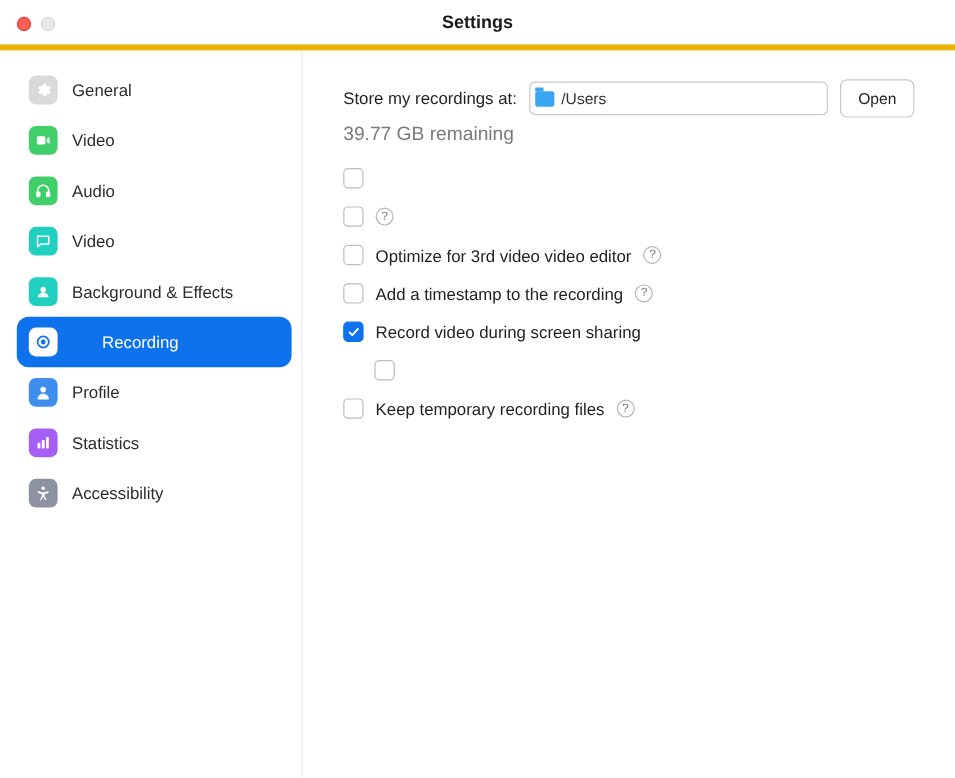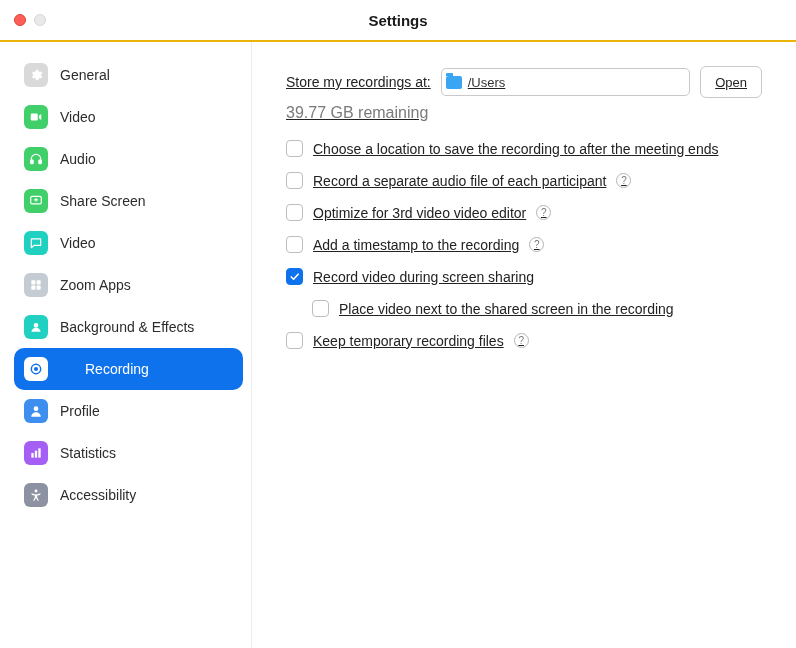--- a/index.html
+++ b/index.html
@@ -10,21 +10,21 @@
     font-family: -apple-system, BlinkMacSystemFont, "Segoe UI", Helvetica, Arial, sans-serif;
     font-size: 13px;
     color: #222;
     background: #fff;
     overflow: hidden;
   }
   .titlebar {
     height: 42px;
     display: flex;
     align-items: center;
-    border-bottom: 2px solid #eab308;
+    border-bottom: 5px solid #eab308;
     position: relative;
   }
   .traffic-lights {
     position: absolute;
     left: 14px;
     top: 14px;
     display: flex;
     gap: 8px;
   }
   .tl { width: 12px; height: 12px; border-radius: 50%; }
@@ -64,21 +64,20 @@
   .side-icon {
     width: 24px; height: 24px;
     border-radius: 6px;
     display: flex; align-items: center; justify-content: center;
     flex-shrink: 0;
   }
   .side-icon svg { width: 14px; height: 14px; display: block; }
   .content {
     flex: 1;
     padding: 24px 34px;
-    text-decoration: underline;
   }
   .store-row {
     display: flex;
     align-items: center;
     gap: 10px;
   }
   .store-label { font-size: 14px; color: #222; }
   .path-box {
     flex: 1;
     height: 28px;
@@ -193,46 +192,26 @@
         <div class="side-icon" style="background: rgb(65, 207, 106);">
           <svg viewBox="0 0 24 24" fill="none" stroke="#ffffff" stroke-width="2.2">
             <path d="M4 14v-2a8 8 0 0116 0v2"></path>
             <rect x="3" y="14" width="4" height="6" rx="1" fill="#ffffff"></rect>
             <rect x="17" y="14" width="4" height="6" rx="1" fill="#ffffff"></rect>
           </svg>
         </div>
         <span>Audio</span>
       </div>
       <div class="side-item">
-        <div class="side-icon" style="background: rgb(65, 207, 106);">
-          <svg viewBox="0 0 24 24" fill="none" stroke="#ffffff" stroke-width="2">
-            <rect x="3" y="4" width="18" height="13" rx="2"></rect>
-            <path d="M12 13V8m0 0l-3 3m3-3l3 3"></path>
-          </svg>
-        </div>
-        <span>Share Screen</span>
-      </div>
-      <div class="side-item">
         <div class="side-icon" style="background: rgb(32, 208, 192);">
           <svg viewBox="0 0 24 24" fill="none" stroke="#ffffff" stroke-width="2.2">
             <path d="M4 5h16v11H9l-5 4V5z" stroke-linejoin="round"></path>
           </svg>
         </div>
         <span>Video</span>
-      </div>
-      <div class="side-item">
-        <div class="side-icon" style="background: rgb(197, 203, 210);">
-          <svg viewBox="0 0 24 24" fill="#ffffff">
-            <rect x="4" y="4" width="7" height="7" rx="1"></rect>
-            <rect x="13" y="4" width="7" height="7" rx="1"></rect>
-            <rect x="4" y="13" width="7" height="7" rx="1"></rect>
-            <rect x="13" y="13" width="7" height="7" rx="1"></rect>
-          </svg>
-        </div>
-        <span>Zoom Apps</span>
       </div>
       <div class="side-item">
         <div class="side-icon" style="background: rgb(32, 208, 192);">
           <svg viewBox="0 0 24 24" fill="none" stroke="#ffffff" stroke-width="2">
             <circle cx="12" cy="9" r="3" fill="#ffffff"></circle>
             <path d="M5 20c1-4 5-6 7-6s6 2 7 6" fill="#ffffff"></path>
           </svg>
         </div>
         <span>Background &amp; Effects</span>
       </div>
@@ -280,25 +259,23 @@
       <div class="path-box">
         <span class="folder-glyph"></span>
         <span>/Users</span>
       </div>
       <button class="open-btn">Open</button>
     </div>
     <div class="remaining">39.77 GB remaining</div>
     <div class="opts" id="opts">
         <div class="opt-row">
           <div class="chk"></div>
-          <span>Choose a location to save the recording to after the meeting ends</span>
-        </div>
-        <div class="opt-row">
-          <div class="chk"></div>
-          <span>Record a separate audio file of each participant</span>
+        </div>
+        <div class="opt-row">
+          <div class="chk"></div>
           <span class="help">?</span>
         </div>
         <div class="opt-row">
           <div class="chk"></div>
           <span>Optimize for 3rd video video editor</span>
           <span class="help">?</span>
         </div>
         <div class="opt-row">
           <div class="chk"></div>
           <span>Add a timestamp to the recording</span>
@@ -307,21 +284,20 @@
         <div class="opt-row">
           <div class="chk checked">
             <svg viewBox="0 0 24 24" fill="none" stroke="#fff" stroke-width="3.5" stroke-linecap="round" stroke-linejoin="round">
               <polyline points="5 13 10 18 20 7"></polyline>
             </svg>
           </div>
           <span>Record video during screen sharing</span>
         </div>
         <div class="opt-row indent">
           <div class="chk"></div>
-          <span>Place video next to the shared screen in the recording</span>
         </div>
         <div class="opt-row">
           <div class="chk"></div>
           <span>Keep temporary recording files</span>
           <span class="help">?</span>
         </div>
       </div>
   </div>
 </div>
 

